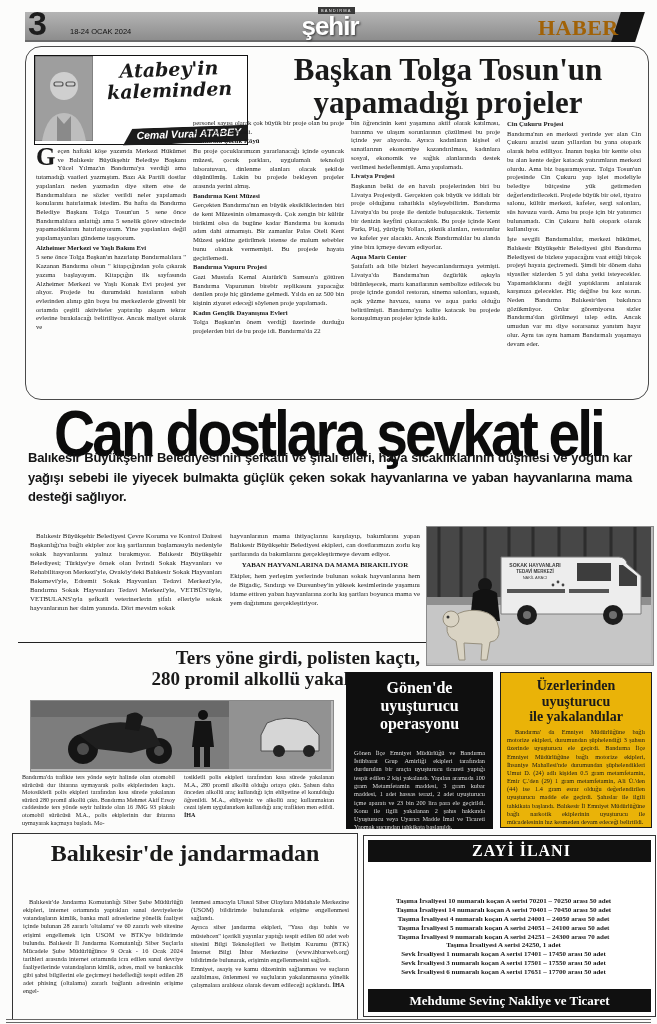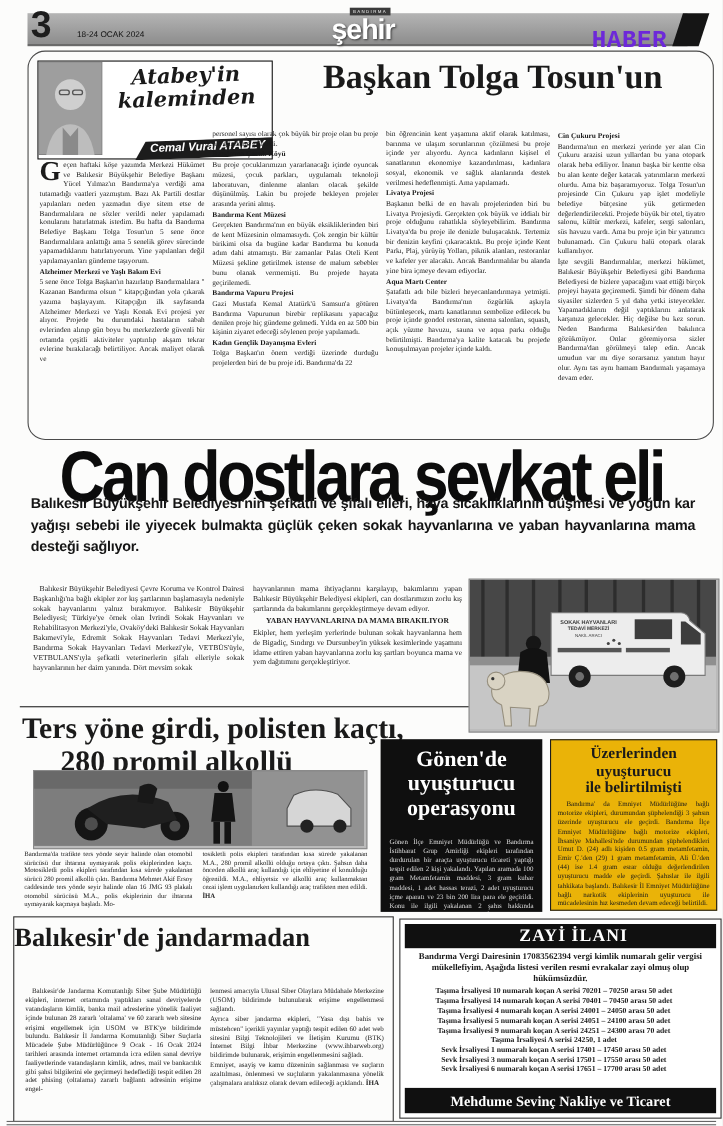--- a/index.html
+++ b/index.html
@@ -13,22 +13,22 @@
   .pagenum{position:absolute;left:28px;top:4px;font-family:"Liberation Sans",sans-serif;
            font-size:34px;font-weight:bold;color:#1d1d1d;}
   .issuedate{position:absolute;left:70px;top:27px;font-family:"Liberation Sans",sans-serif;
              font-size:7.5px;font-weight:normal;color:#111;}
   .logotag{position:absolute;left:318px;top:7px;background:#3a3a3a;color:#eee;
            font-family:"Liberation Sans",sans-serif;font-size:4px;letter-spacing:1.2px;
            padding:1px 3px;}
   .logoword{position:absolute;left:250px;top:11px;width:160px;text-align:center;
             font-family:"Liberation Sans",sans-serif;font-size:26px;font-weight:bold;color:#fff;
             text-shadow:1px 1px 2px #3c3c3c;letter-spacing:-1px;}
-  .haber{position:absolute;left:538px;top:25px;font-family:Liberation Mono, monospace;
-         font-size:22px;font-weight:bold;color:#6d28d9;letter-spacing:.5px;}
+  .haber{position:absolute;left:538px;top:15px;font-family:Liberation Serif, serif;
+         font-size:22px;font-weight:bold;color:#a16207;letter-spacing:.5px;}
   
   .art1box{position:absolute;left:25px;top:46px;width:622px;height:352px;
            border:1.5px solid #4a4a4a;border-radius:16px;}
   .colbox{position:absolute;left:34px;top:55px;width:212px;height:88px;border:1.5px solid #111;
           background:#fff;display:flex;}
   .colbox .title{flex:1;position:relative;text-align:center;padding-top:3px;
                  font-family:"DejaVu Serif",serif;font-style:italic;font-size:19px;
                  line-height:1.1;font-weight:bold;transform:rotate(-2deg);}
   .authorbar{position:absolute;right:0;bottom:0;background:#1c1c1c;color:#fff;
              font-family:"Liberation Sans",sans-serif;font-size:10.5px;font-weight:bold;
@@ -53,40 +53,40 @@
             font-family:"Liberation Sans",sans-serif;font-weight:bold;font-size:13px;
             line-height:1.5;text-align:justify;letter-spacing:-.2px;color:#151515;}
   #scol1{left:30px;top:532px;width:192px;height:110px;font-size:6.9px;}
   #scol2{left:230px;top:532px;width:190px;height:110px;font-size:6.9px;}
   .centerhead{font-weight:bold;text-align:center;margin:2px 4px;}
   .photo{position:absolute;border:1px solid #8a8a8a;background:#bbb;}
   #vanphoto{left:426px;top:526px;width:226px;height:138px;}
   #motophoto{left:30px;top:700px;width:302px;height:70px;}
   
   .tershr{position:absolute;left:18px;top:642px;width:408px;border-top:1.5px solid #222;}
-  .tershead{position:absolute;left:20px;top:647px;width:400px;font-size:27px;font-weight:bold;
-            line-height:1.12;text-align:left;}
+  .tershead{position:absolute;left:20px;top:647px;width:400px;font-size:19px;font-weight:bold;
+            line-height:1.12;text-align:right;}
   .tershead .l2{width:330px;margin:0 auto;}
   #xcol1{left:22px;top:774px;width:153px;height:57px;font-size:6.1px;line-height:1.25;}
   #xcol2{left:184px;top:774px;width:150px;height:57px;font-size:6.1px;line-height:1.25;}
   
   .gonenbox{position:absolute;left:346px;top:672px;width:147px;height:157px;background:#0f0f0f;
             color:#fff;overflow:hidden;}
-  .gonenbox .bh{font-size:20px;font-weight:bold;text-align:center;line-height:1.12;
+  .gonenbox .bh{font-size:16px;font-weight:bold;text-align:center;line-height:1.12;
                 margin:7px 4px 16px 4px;}
   .gonenbox .bt{font-size:6.3px;line-height:1.32;text-align:justify;color:#ddd;margin:4px 8px;}
   .uzerbox{position:absolute;left:500px;top:672px;width:150px;height:154px;background:#eab308;
            border:1.5px solid #1d1d1d;overflow:hidden;}
   .uzerbox .bh{font-size:14px;font-weight:bold;text-align:center;line-height:1.12;
                margin:5px 3px 3px 3px;}
   .uzerbox .bt{font-size:6.3px;line-height:1.3;text-align:justify;margin:3px 6px;}
   .uzerbox .bt .ind{display:inline-block;width:8px;}
   
   .oltbox{position:absolute;left:12px;top:833px;width:344px;height:185px;border:1.5px solid #333;}
-  .olthead{position:absolute;left:0;top:6px;width:100%;font-size:24px;
+  .olthead{position:absolute;left:0;top:6px;width:100%;text-align:center;font-size:24px;
            font-weight:bold;line-height:1.12;}
   #ocol1{left:10px;top:64px;width:160px;height:114px;font-size:6.4px;line-height:1.27;}
   #ocol2{left:178px;top:64px;width:158px;height:114px;font-size:6.4px;line-height:1.27;}
   .oltbox .newscol{position:absolute;}
   
   .zayibox{position:absolute;left:363px;top:835px;width:291px;height:180px;border:1px solid #333;
            background:#fff;}
   .zayititle{position:absolute;left:4px;right:4px;top:4px;height:22px;background:#101010;
              color:#fff;font-size:16px;font-weight:bold;text-align:center;line-height:22px;
              letter-spacing:1px;padding-left:24px;}
@@ -126,20 +126,21 @@
     </svg>
     <div class="title">
       <div>Atabey'in</div>
       <div>kaleminden</div>
       <div class="authorbar">Cemal Vural ATABEY</div>
     </div>
   </div>
 
   <div class="headline1">
     <div>Başkan Tolga Tosun'un</div>
+    <div>yapamadığı projeler</div>
   </div>
 
   <div class="newscol" id="tcol1">
     <p class="noind"><span class="dropcap">G</span><span>eçen haftaki köşe yazımda Merkezi Hükümet ve Balıkesir Büyükşehir Belediye Başkanı Yücel Yılmaz'ın Bandırma'ya verdiği ama tutamadığı vaatleri yazmıştım. Bazı Ak Partili dostlar yapılanları neden yazmadın diye sitem etse de Bandırmalılara ne sözler verildi neler yapılamadı konularını hatırlatmak istedim. Bu hafta da Bandırma Belediye Başkanı Tolga Tosun'un 5 sene önce Bandırmalılara anlattığı ama 5 senelik görev sürecinde yapamadıklarını hatırlatıyorum. Yine yapılanları değil yapılamayanları gündeme taşıyorum.</span></p>
     <div class="colhead">Alzheimer Merkezi ve Yaşlı Bakım Evi</div>
     <p class="noind">5 sene önce Tolga Başkan'ın hazırlatıp Bandırmalılara " Kazanan Bandırma olsun " kitapçığından yola çıkarak yazıma başlayayım. Kitapçığın ilk sayfasında Alzheimer Merkezi ve Yaşlı Konak Evi projesi yer alıyor. Projede bu durumdaki hastaların sabah evlerinden alınıp gün boyu bu merkezlerde güvenli bir ortamda çeşitli aktiviteler yaptırılıp akşam tekrar evlerine bırakılacağı belirtiliyor. Ancak maliyet olarak ve</p>
   </div>
 
   <div class="newscol" id="tcol2">
     <p class="noind">personel sayısı olarak çok büyük bir proje olan bu proje hiç gündeme gelmedi.</p>
@@ -261,42 +262,41 @@
     <div class="bh">
       <div>Gönen'de uyuşturucu</div>
       <div>operasyonu</div>
     </div>
     <div class="bt">Gönen İlçe Emniyet Müdürlüğü ve Bandırma İstihbarat Grup Amirliği ekipleri tarafından durdurulan bir araçta uyuşturucu ticareti yaptığı tespit edilen 2 kişi yakalandı. Yapılan aramada 100 gram Metamfetamin maddesi, 3 gram kubar maddesi, 1 adet hassas terazi, 2 adet uyuşturucu içme aparatı ve 23 bin 200 lira para ele geçirildi. Konu ile ilgili yakalanan 2 şahıs hakkında Uyuşturucu veya Uyarıcı Madde İmal ve Ticareti Yapmak suçundan tahkikata başlanıldı.</div>
   </div>
 
   <div class="uzerbox">
     <div class="bh">
       <div>Üzerlerinden uyuşturucu</div>
-      <div>ile belirtilmişti</div>
+      <div>ile yakalandılar</div>
     </div>
     <div class="bt"><span class="ind"></span><span>Bandırma' da Emniyet Müdürlüğüne bağlı motorize ekipleri, durumundan şüphelendiği 3 şahsın üzerinde uyuşturucu ele geçirdi. Bandırma İlçe Emniyet Müdürlüğüne bağlı motorize ekipleri, İhsaniye Mahallesi'nde durumundan şüphelendikleri Umut D. (24) adlı kişiden 0.5 gram metamfetamin, Emir Ç.'den (29) 1 gram metamfetamin, Ali Ü.'den (44) ise 1.4 gram esrar olduğu değerlendirilen uyuşturucu madde ele geçirdi. Şahıslar ile ilgili tahkikata başlandı. Balıkesir İl Emniyet Müdürlüğüne bağlı narkotik ekiplerinin uyuşturucu ile mücadelesinin hız kesmeden devam edeceği belirtildi.</span></div>
   </div>
 
   <div class="oltbox">
     <div class="olthead">
       <div>Balıkesir'de jandarmadan</div>
     </div>
     <div class="newscol" id="ocol1">
       <p>Balıkesir'de Jandarma Komutanlığı Siber Şube Müdürlüğü ekipleri, internet ortamında yaptıkları sanal devriyelerde vatandaşların kimlik, banka mail adreslerine yönelik faaliyet içinde bulunan 28 zararlı 'oltalama' ve 60 zararlı web sitesine erişimi engellemek için USOM ve BTK'ye bildirimde bulundu. Balıkesir İl Jandarma Komutanlığı Siber Suçlarla Mücadele Şube Müdürlüğünce 9 Ocak - 16 Ocak 2024 tarihleri arasında internet ortamında icra edilen sanal devriye faaliyetlerinde vatandaşların kimlik, adres, mail ve bankacılık gibi şahsi bilgilerini ele geçirmeyi hedeflediği tespit edilen 28 adet phising (oltalama) zararlı bağlantı adresinin erişime engel-</p>
     </div>
     <div class="newscol" id="ocol2">
       <p class="noind">lenmesi amacıyla Ulusal Siber Olaylara Müdahale Merkezine (USOM) bildirimde bulunularak erişime engellenmesi sağlandı.</p>
       <p class="noind">Ayrıca siber jandarma ekipleri, "Yasa dışı bahis ve müstehcen" içerikli yayınlar yaptığı tespit edilen 60 adet web sitesini Bilgi Teknolojileri ve İletişim Kurumu (BTK) İnternet Bilgi İhbar Merkezine (www.ihbarweb.org) bildirimde bulunarak, erişimin engellenmesini sağladı.</p>
       <p class="noind"><span>Emniyet, asayiş ve kamu düzeninin sağlanması ve suçların azaltılması, önlenmesi ve suçluların yakalanmasına yönelik çalışmalara aralıksız olarak devam edileceği açıklandı.</span> <b>İHA</b></p>
     </div>
   </div>
 
   <div class="zayibox">
     <div class="zayititle">ZAYİ İLANI</div>
-    <div class="zayiintro">Bandırma Vergi Dairesinin 17083562394 vergi kimlik numaralı gelir vergisi mükellefiyim. Aşağıda listesi verilen resmi evrakalar zayi olmuş olup hükümsüzdür.</div>
     <div class="zayilines">
       <div>Taşıma İrsaliyesi 10 numaralı koçan A serisi 70201 – 70250 arası 50 adet</div>
       <div>Taşıma İrsaliyesi 14 numaralı koçan A serisi 70401 – 70450 arası 50 adet</div>
       <div>Taşıma İrsaliyesi 4 numaralı koçan A serisi 24001 – 24050 arası 50 adet</div>
       <div>Taşıma İrsaliyesi 5 numaralı koçan A serisi 24051 – 24100 arası 50 adet</div>
       <div>Taşıma İrsaliyesi 9 numaralı koçan A serisi 24251 – 24300 arası 70 adet</div>
       <div>Taşıma İrsaliyesi A serisi 24250,  1 adet</div>
       <div>Sevk İrsaliyesi 1 numaralı koçan A serisi 17401 – 17450 arası 50 adet</div>
       <div>Sevk İrsaliyesi 3 numaralı koçan A serisi 17501 – 17550 arası 50 adet</div>
       <div>Sevk İrsaliyesi 6 numaralı koçan A serisi 17651 – 17700 arası 50 adet</div>

